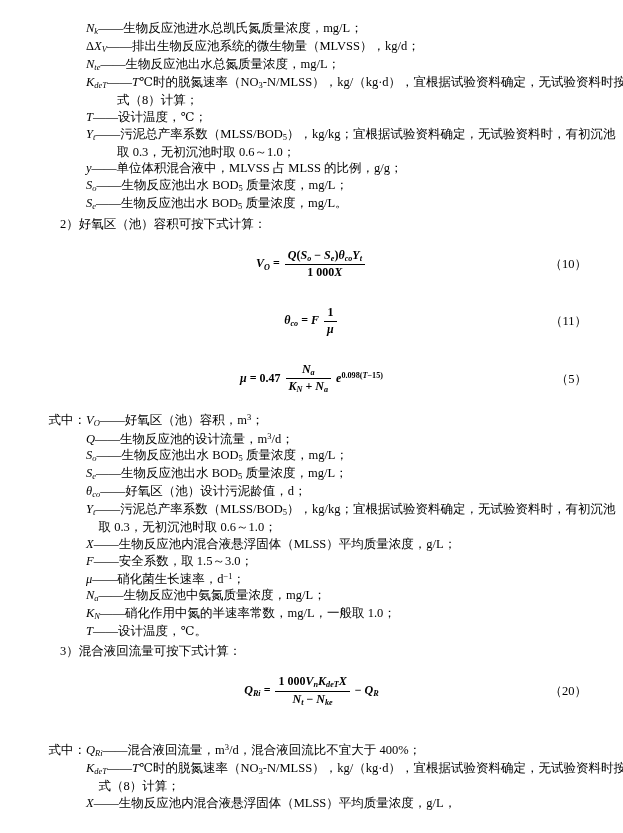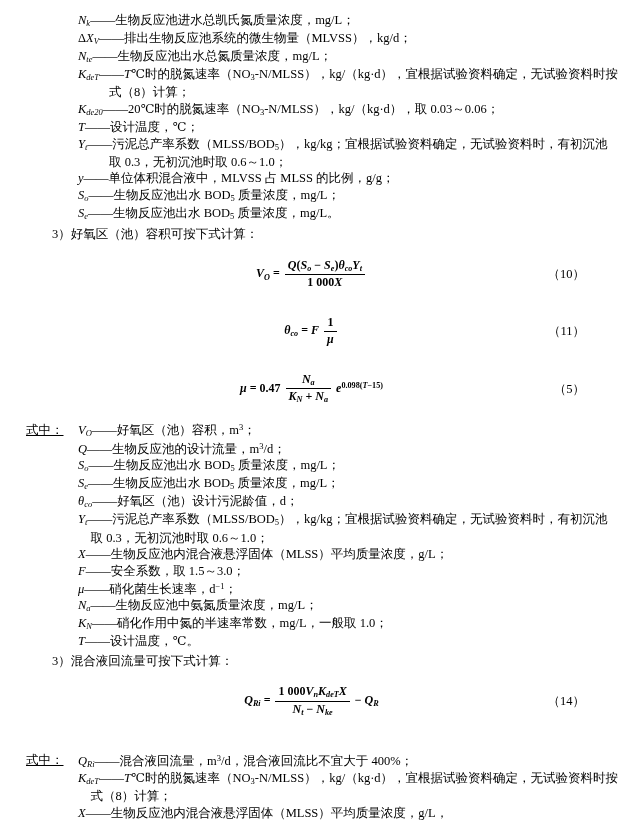--- a/index.html
+++ b/index.html
@@ -13,21 +13,21 @@
     font-family: "Liberation Serif", "DejaVu Serif", serif;
     color: #000000;
     font-size: 12.5px;
     line-height: 1.0;
     overflow: hidden;
   }
   .page {
     position: relative;
     width: 623px;
     height: 833px;
-    padding: 4px;
+    padding: 12px;
     box-sizing: border-box;
   }
   .content {
     padding: 10px 22px 0 22px;
   }
 
   
   .defline {
     display: block;
     margin: 0 0 4.2px 0;
@@ -55,37 +55,36 @@
   .whereline {
     display: block;
     margin: 0 0 4.2px 0;
     white-space: nowrap;
     font-size: 12.5px;
   }
   .whereline .lead {
     display: inline-block;
     width: 52px;
     padding-left: 0;
-    text-align: left;
-    text-decoration: underline;
+    text-align: right;
   }
   .whereline.cont .lead {
     visibility: hidden;
   }
 
   
   .eqrow {
     position: relative;
     margin: 10px 0 10px 0;
     text-align: center;
     min-height: 20px;
   }
   .eqnum {
     position: absolute;
-    right: 12px;
+    right: 2px;
     top: 50%;
     transform: translateY(-50%);
     font-size: 12.5px;
   }
   .eq {
     display: inline-block;
     font-size: 12px;
     vertical-align: middle;
     font-weight: bold;
   }
@@ -135,43 +134,40 @@
       <div class="defline">
         <span class="sym">N</span><sub class="sub-it">te</sub>——生物反应池出水总氮质量浓度，mg/L；
       </div>
       <div class="defline">
         <span class="sym">K</span><sub class="sub-it">deT</sub>——<i>T</i>℃时的脱氮速率（NO<sub>3</sub>-N/MLSS），kg/（kg·d），宜根据试验资料确定，无试验资料时按
       </div>
       <div class="defline" style="padding-left:83px;">
         式（8）计算；
       </div>
       <div class="defline">
-        <span class="sym">K</span><sub class="sub-it">de20</sub>——20℃时的脱氮速率（NO<sub>3</sub>-N/MLSS），kg/（kg·d），取 0.03～0.06；
-      </div>
-      <div class="defline">
         <span class="sym">T</span>——设计温度，℃；
       </div>
       <div class="defline">
         <span class="sym">Y</span><sub class="sub-it">t</sub>——污泥总产率系数（MLSS/BOD<sub>5</sub>），kg/kg；宜根据试验资料确定，无试验资料时，有初沉池
       </div>
       <div class="defline" style="padding-left:83px;">
         取 0.3，无初沉池时取 0.6～1.0；
       </div>
       <div class="defline">
         <span class="sym">y</span>——单位体积混合液中，MLVSS 占 MLSS 的比例，g/g；
       </div>
       <div class="defline">
         <span class="sym">S</span><sub class="sub-it">o</sub>——生物反应池出水 BOD<sub>5</sub> 质量浓度，mg/L；
       </div>
       <div class="defline">
         <span class="sym">S</span><sub class="sub-it">e</sub>——生物反应池出水 BOD<sub>5</sub> 质量浓度，mg/L。
       </div>
     </div>
 
-    <div class="para">3）好氧区（池）容积可按下式计算：</div>
+    <div class="para">2）好氧区（池）容积可按下式计算：</div>
 
     <div class="eqrow">
       <span class="eq">
         <i>V</i><sub class="sub-it">O</sub> =
         <span class="frac">
           <span class="num"><i>Q</i>(<i>S</i><sub class="sub-it">o</sub> − <i>S</i><sub class="sub-it">e</sub>)<i>θ</i><sub class="sub-it">co</sub><i>Y</i><sub class="sub-it">t</sub></span>
           <span class="den">1 000<i>X</i></span>
         </span>
       </span>
       <span class="eqnum">（10）</span>
@@ -246,21 +242,21 @@
 
     <div class="eqrow">
       <span class="eq">
         <i>Q</i><sub class="sub-it">Ri</sub> =
         <span class="frac">
           <span class="num">1 000<i>V</i><sub class="sub-it">n</sub><i>K</i><sub class="sub-it">deT</sub><i>X</i></span>
           <span class="den"><i>N</i><sub class="sub-it">t</sub> − <i>N</i><sub class="sub-it">ke</sub></span>
         </span>
         − <i>Q</i><sub class="sub-it">R</sub>
       </span>
-      <span class="eqnum">（14）</span>
+      <span class="eqnum">（20）</span>
     </div>
 
     <div class="whereblock" style="margin-top:28px;">
       <div class="whereline">
         <span class="lead">式中：</span><i>Q</i><sub class="sub-it">Ri</sub>——混合液回流量，m<sup>3</sup>/d，混合液回流比不宜大于 400%；
       </div>
       <div class="whereline cont">
         <span class="lead">式中：</span><i>K</i><sub class="sub-it">deT</sub>——<i>T</i>℃时的脱氮速率（NO<sub>3</sub>-N/MLSS），kg/（kg·d），宜根据试验资料确定，无试验资料时按
       </div>
       <div class="whereline cont">

